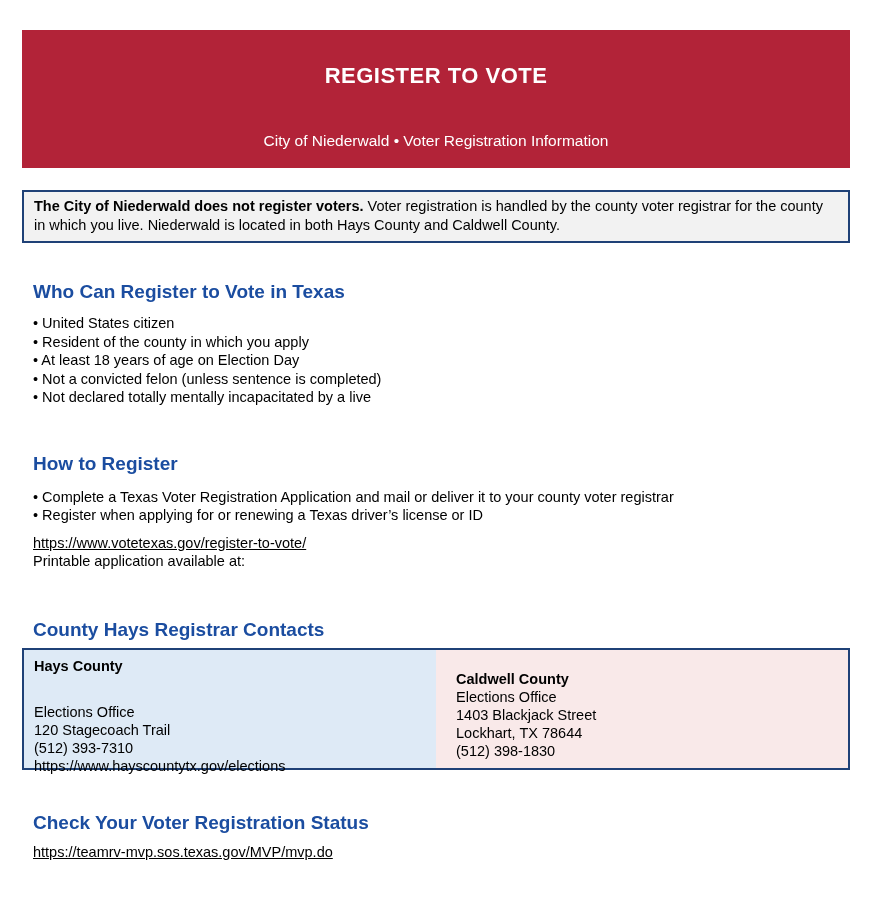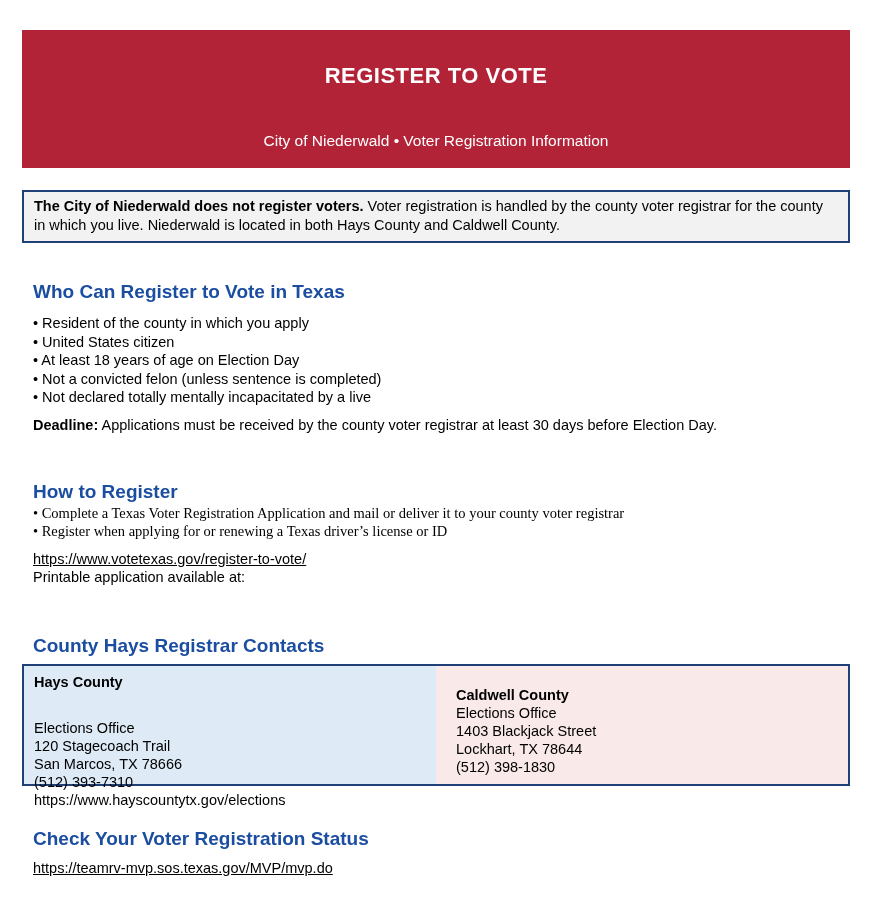--- a/index.html
+++ b/index.html
@@ -62,21 +62,21 @@
     line-height: 21px;
     font-weight: bold;
   }
   .h-who    { margin-top: 38px; }
   .h-how    { margin-top: 46px; }
   .h-county { margin-top: 48px; }
   .h-status { margin-top: 42px; }
 
   
   .bullets { margin: 12px 0 0 11px; font-size: 14.5px; }
-  .bullets-how { margin-top: 2px; font-family: Liberation Serif, serif; }
+  .bullets-how { margin-top: 14px; }
   .bullet-item { line-height: 18.5px; }
   .bullet-item::before { content: "• "; }
 
   .deadline {
     margin: 9px 0 0 11px;
     font-size: 14.5px;
     line-height: 19px;
   }
   .deadline b { font-weight: bold; }
 
@@ -124,48 +124,44 @@
     <div class="banner-title">REGISTER TO VOTE</div>
     <div class="banner-subtitle">City of Niederwald • Voter Registration Information</div>
   </div>
 
   <div class="notice">
     <b>The City of Niederwald does not register voters.</b><span> Voter registration is handled by the county voter registrar for the county in which you live. Niederwald is located in both Hays County and Caldwell County.</span>
   </div>
 
   <div class="section-heading h-who">Who Can Register to Vote in Texas</div>
   <div class="bullets">
+      <div class="bullet-item">United States citizen</div>
       <div class="bullet-item">Resident of the county in which you apply</div>
-      <div class="bullet-item">United States citizen</div>
       <div class="bullet-item">At least 18 years of age on Election Day</div>
       <div class="bullet-item">Not a convicted felon (unless sentence is completed)</div>
       <div class="bullet-item">Not declared totally mentally incapacitated by a live</div>
     </div>
-  <div class="deadline">
-    <b>Deadline:</b><span> Applications must be received by the county voter registrar at least 30 days before Election Day.</span>
-  </div>
 
   <div class="section-heading h-how">How to Register</div>
   <div class="bullets bullets-how">
       <div class="bullet-item">Complete a Texas Voter Registration Application and mail or deliver it to your county voter registrar</div>
       <div class="bullet-item">Register when applying for or renewing a Texas driver’s license or ID</div>
     </div>
   <div class="printable">
     <div><a class="doc-link">https://www.votetexas.gov/register-to-vote/</a></div>
     <div>Printable application available at:</div>
   </div>
 
   <div class="section-heading h-county">County Hays Registrar Contacts</div>
   <div class="county-box">
     <div class="county-cell hays">
       <div class="county-name">Hays County</div>
       <div>
           <div class="county-line">Elections Office</div>
           <div class="county-line">120 Stagecoach Trail</div>
-          <div class="county-line">San Marcos, TX 78666</div>
           <div class="county-line">(512) 393-7310</div>
           <div class="county-line">https://www.hayscountytx.gov/elections</div>
         </div>
     </div>
     <div class="county-cell caldwell">
       <div class="county-name">Caldwell County</div>
       <div>
           <div class="county-line">Elections Office</div>
           <div class="county-line">1403 Blackjack Street</div>
           <div class="county-line">Lockhart, TX 78644</div>

